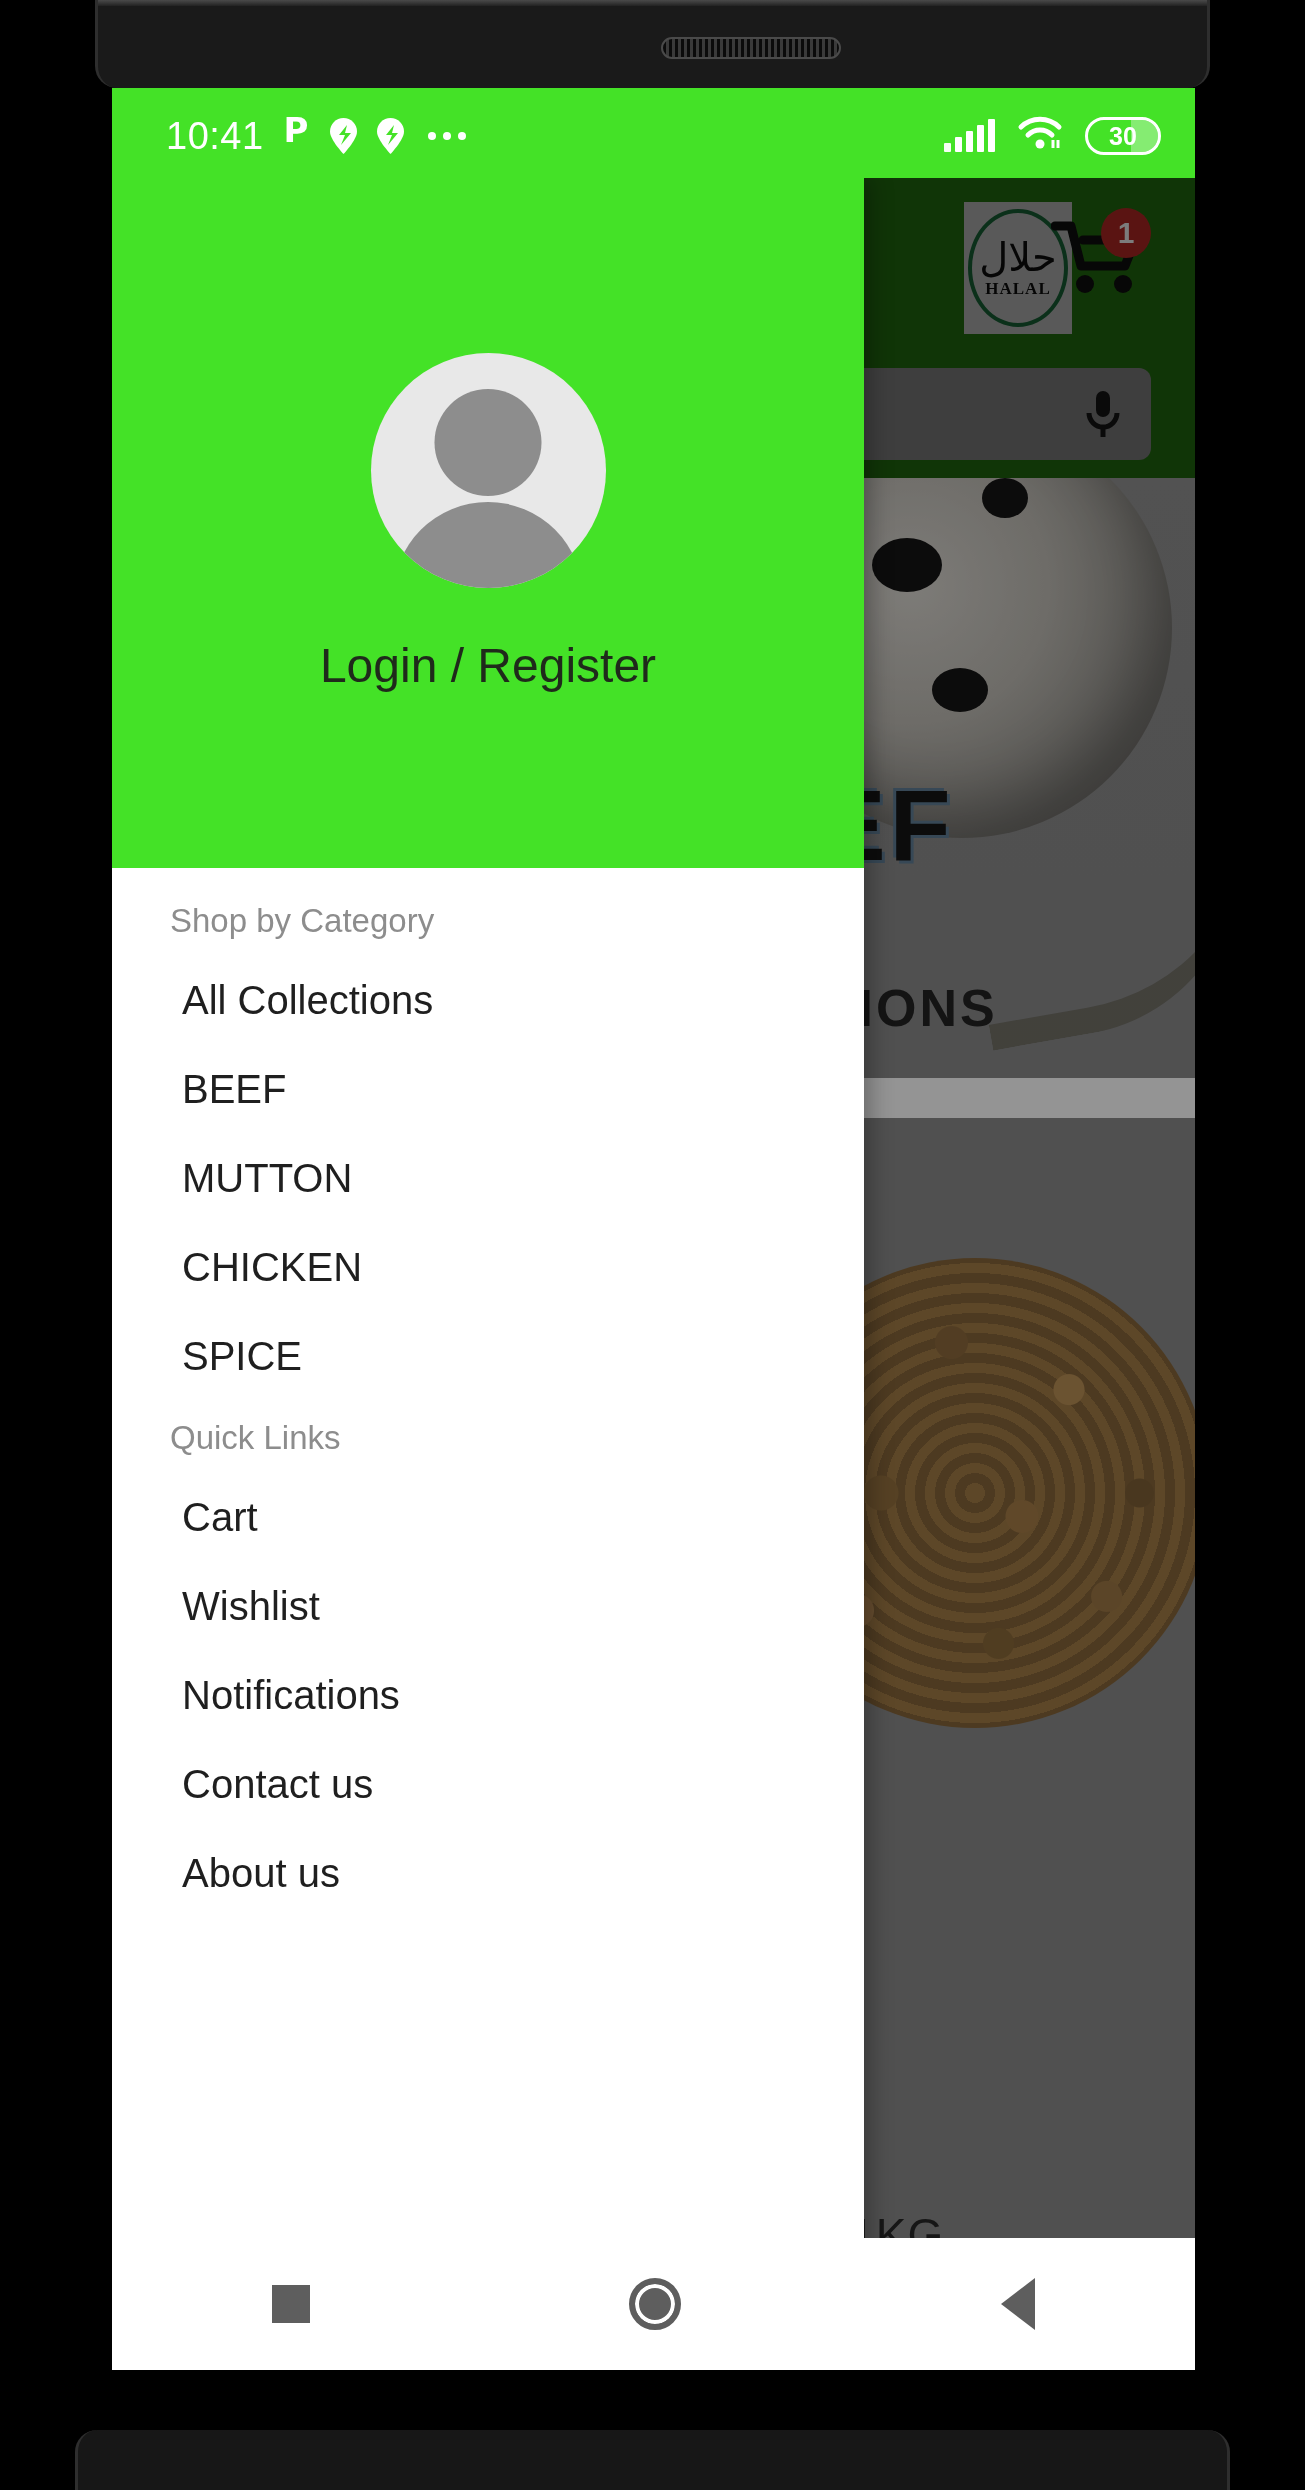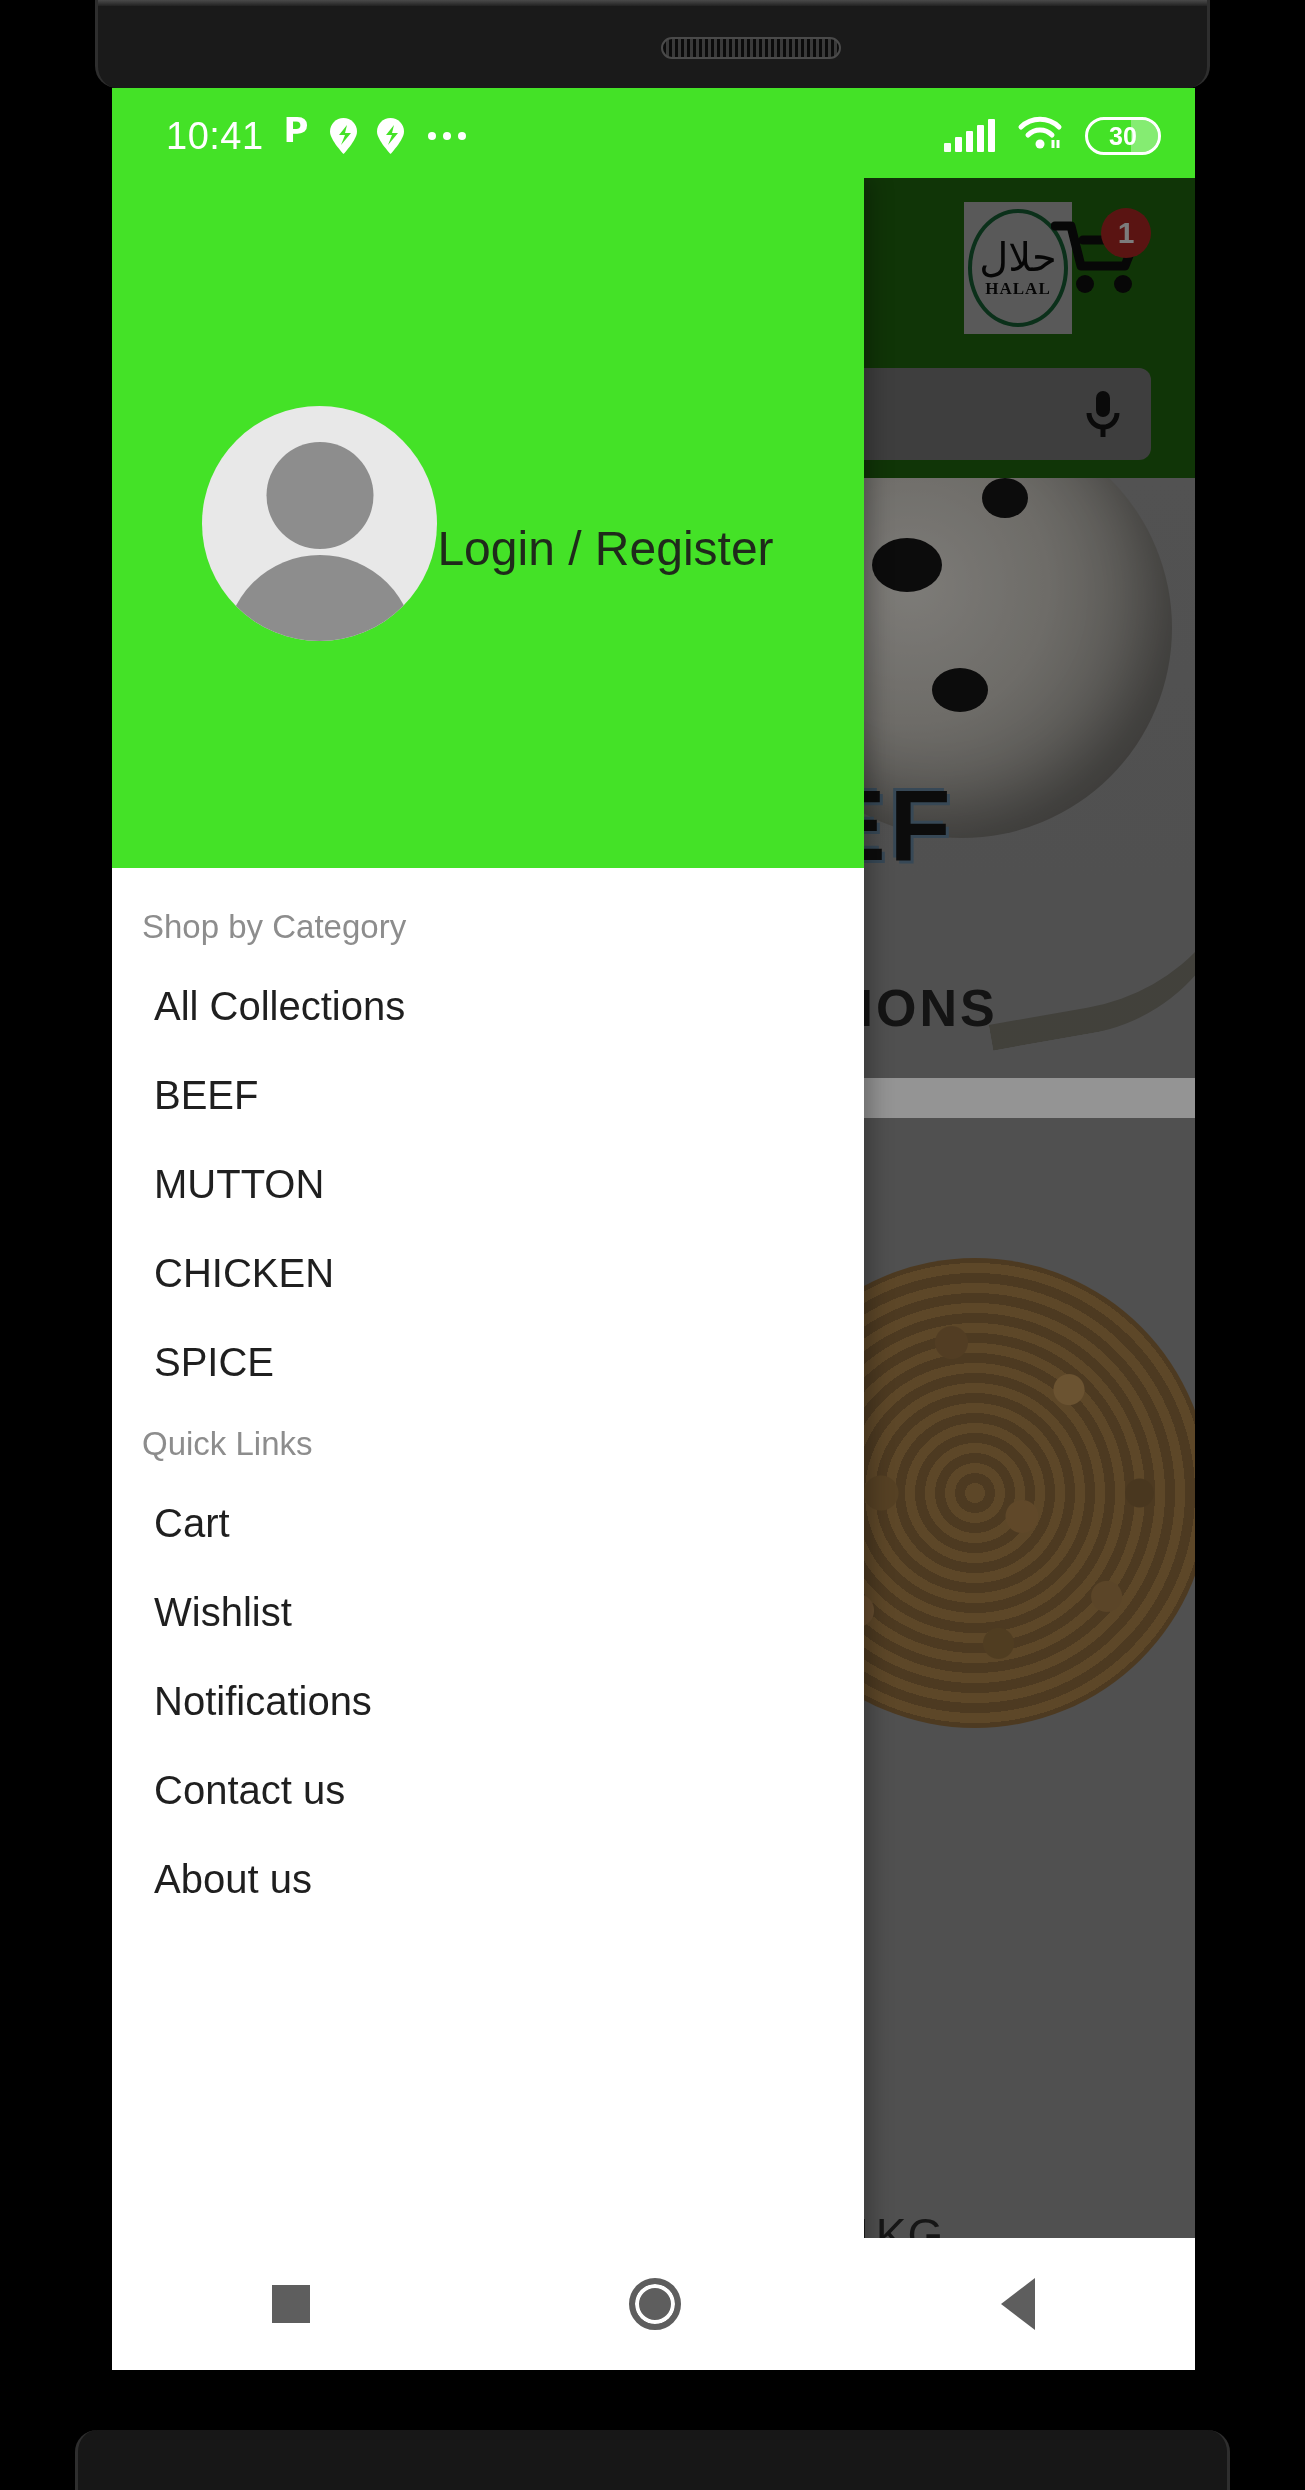--- a/index.html
+++ b/index.html
@@ -192,40 +192,40 @@
 
   
   #drawer{
     position:absolute; left:0; top:90px; width:752px; height:2192px;
     background:#ffffff;
     box-shadow:6px 0 22px rgba(0,0,0,.3);
     display:flex; flex-direction:column;
   }
   #drawer-header{
     width:100%; height:690px; background:#44E227;
-    display:flex; flex-direction:row; align-items:center; justify-content:center;
+    display:flex; flex-direction:column; align-items:center; justify-content:center;
     flex:0 0 auto;
   }
   .avatar{
     width:235px; height:235px; border-radius:50%;
     background:#e8e8e8; position:relative; overflow:hidden;
   }
   .avatar .head{
     position:absolute; left:50%; top:36px; transform:translateX(-50%);
     width:107px; height:107px; border-radius:50%; background:#8d8d8d;
   }
   .avatar .body{
     position:absolute; left:50%; bottom:-44px; transform:translateX(-50%);
     width:190px; height:130px; border-radius:95px 95px 0 0; background:#8d8d8d;
   }
   .login-text{
     margin-top:50px; font-size:48px; color:#1f2a1b; font-weight:400;
   }
 
-  #drawer-body{ flex:1 1 auto; padding-top:22px; background:#fff; }
+  #drawer-body{ flex:1 1 auto; padding-top:16px; background:#fff;margin-left:28px; }
   .section-title{
     font-size:33px; color:#8d8d8d; padding:18px 0 16px 30px; font-weight:400;
   }
   .menu-item{
     font-size:40px; color:#1f1f1f; padding:22px 0 22px 38px; font-weight:400;
   }
   .menu-item.indent{ padding-left:42px; }
 
   
   #nav-bar{

